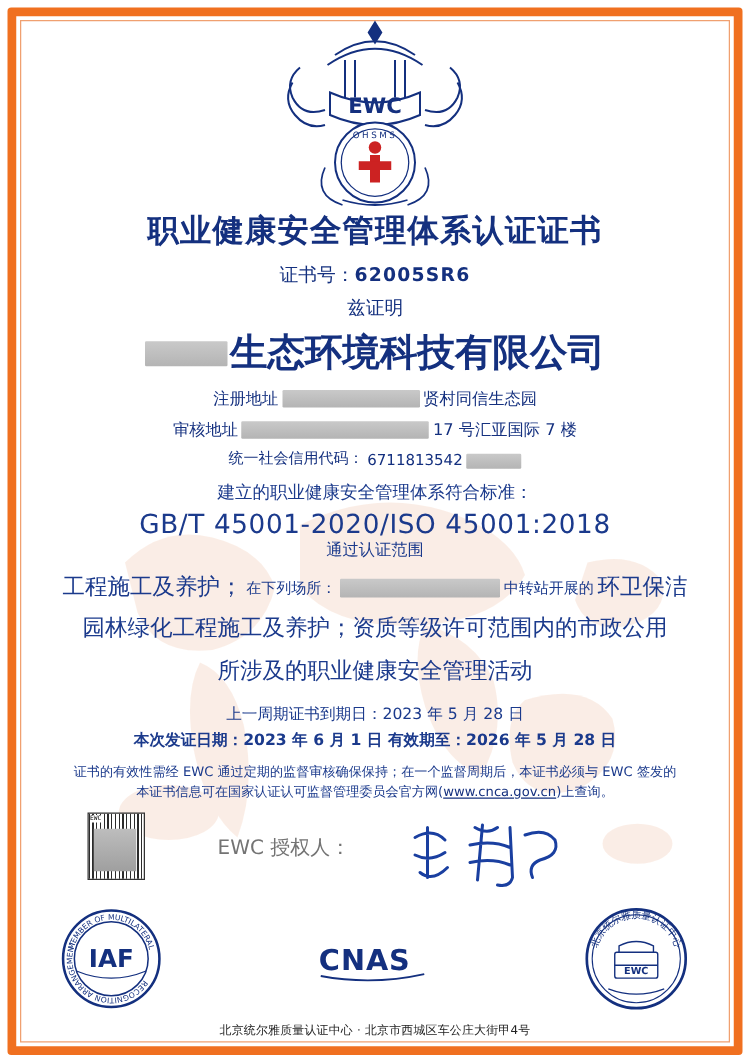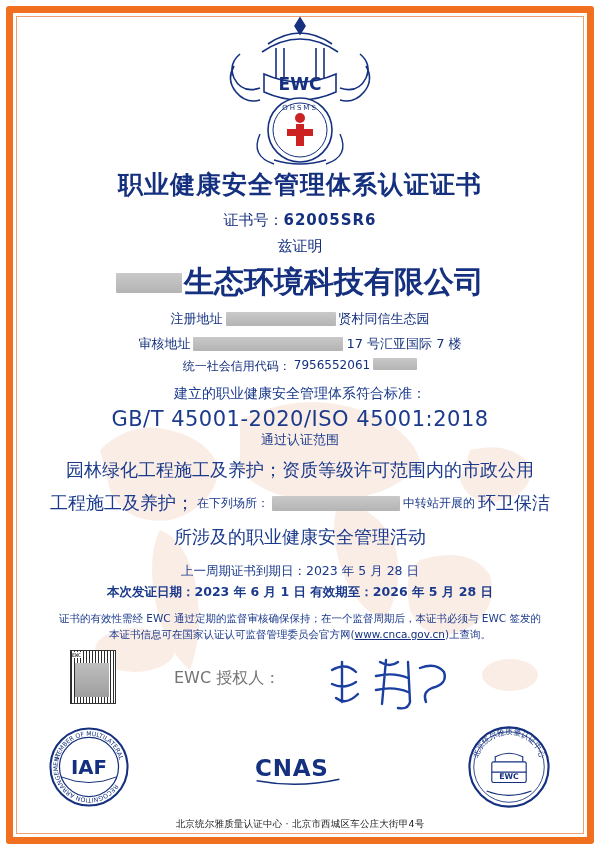--- a/index.html
+++ b/index.html
@@ -95,21 +95,21 @@
     gap:3px;
     white-space:nowrap;
   }
   .code-line{
     margin-top:5px;
     font-size:12px;
     font-family:"DejaVu Sans", sans-serif;
     color:#14307f;
     display:flex;
     justify-content:center;
-    align-items:flex-start;
+    align-items:flex-end;
     gap:3px;
   }
   .std-intro{
     margin-top:10px;
     font-size:14px;
     font-family:"DejaVu Sans", sans-serif;
   }
   .std-value{
     margin-top:4px;
     font-size:21px;
@@ -286,38 +286,38 @@
     </div>
 
     <div class="addr-line">
       <span>审核地址</span>
       <span class="redact" style="width:150px;height:14px;"></span>
       <span>17 号汇亚国际 7 楼</span>
     </div>
 
     <div class="code-line">
       <span>统一社会信用代码：</span>
-      <span>7956552061</span>
+      <span>6711813542</span>
       <span class="redact" style="width:44px;height:12px;"></span>
     </div>
 
     <div class="std-intro">建立的职业健康安全管理体系符合标准：</div>
     <div class="std-value">GB/T 45001-2020/ISO 45001:2018</div>
 
     <div class="scope-title">通过认证范围</div>
-
-    <div class="scope-line">园林绿化工程施工及养护；资质等级许可范围内的市政公用</div>
 
     <div class="scope-line mid">
       <span>工程施工及养护；</span>
       <span class="small-inline">在下列场所：</span>
       <span class="redact" style="width:128px;height:15px;"></span>
       <span class="small-inline">中转站开展的</span>
       <span>环卫保洁</span>
     </div>
+
+    <div class="scope-line">园林绿化工程施工及养护；资质等级许可范围内的市政公用</div>
 
     <div class="scope-line">所涉及的职业健康安全管理活动</div>
 
     <div class="dates">
       <div class="row">上一周期证书到期日：2023 年 5 月 28 日</div>
       <div class="row" style="font-weight:bold;">本次发证日期：2023 年 6 月 1 日    有效期至：2026 年 5 月 28 日</div>
     </div>
 
     <div class="legal">
       <div>证书的有效性需经 EWC 通过定期的监督审核确保保持；在一个监督周期后，本证书必须与 EWC 签发的</div>

